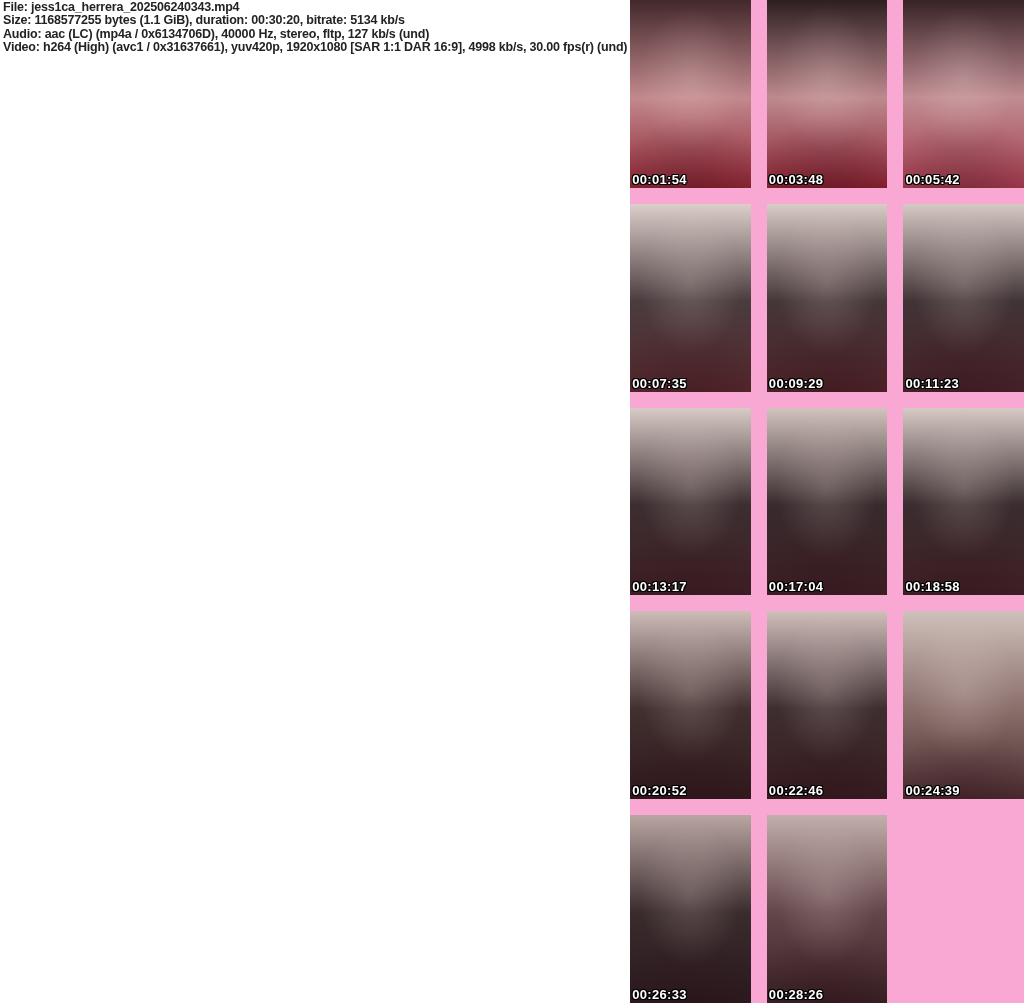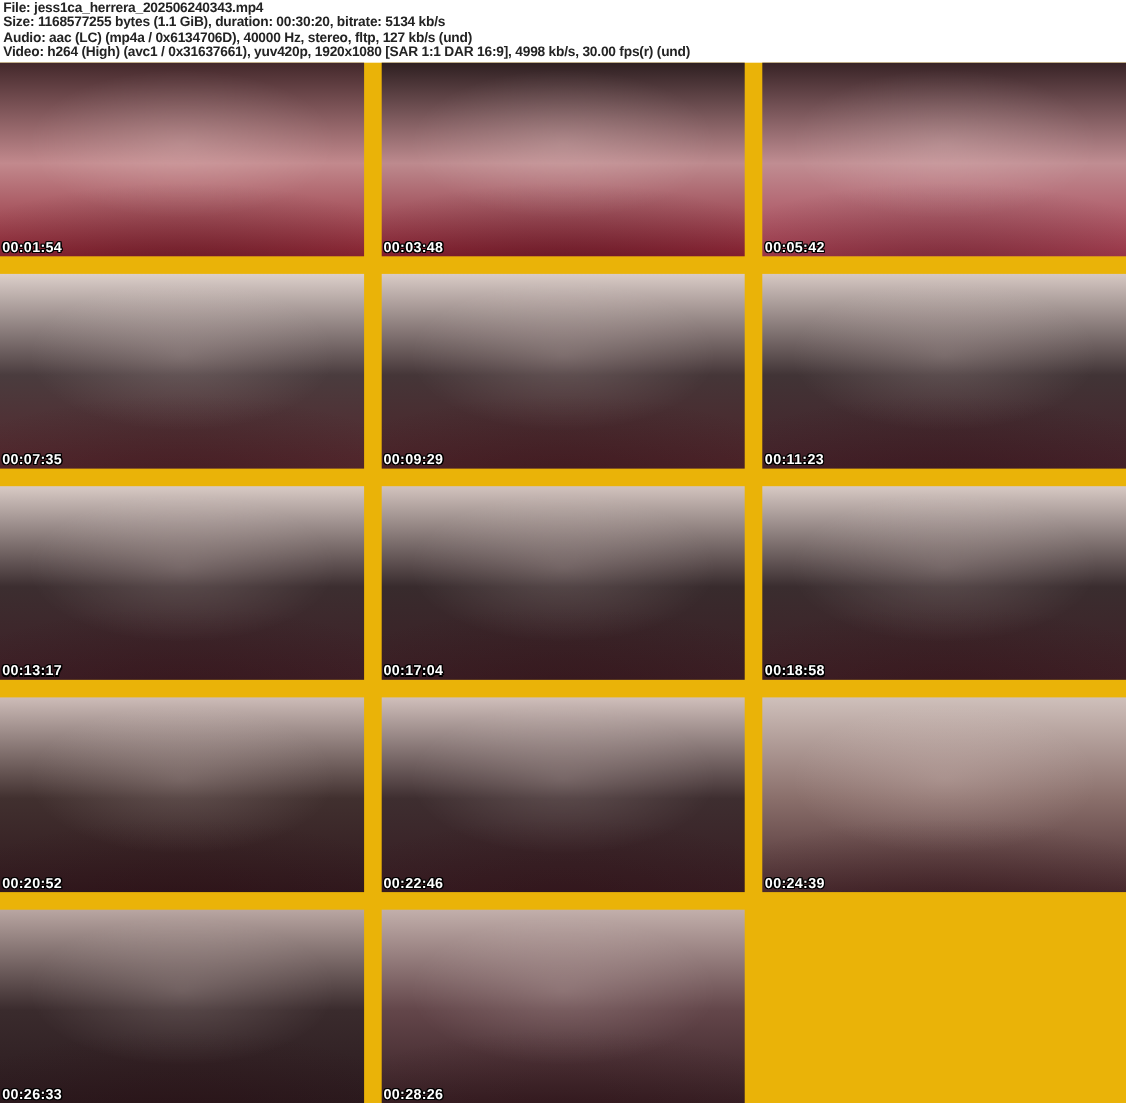--- a/index.html
+++ b/index.html
@@ -8,41 +8,41 @@
     background: #ffffff;
     width: 1024px;
     height: 1003px;
     overflow: hidden;
     font-family: "Liberation Sans", sans-serif;
   }
   .sheet {
     width: 1024px;
     height: 1003px;
     display: flex;
-    flex-direction: column;
+    flex-direction: row;
     background: #ffffff;
   }
   .meta-header {
     flex: 0 0 auto;
     background: #ffffff;
     color: #232323;
     padding: 1px 3px 2px 3px;
     font-size: 12.5px;
     font-weight: bold;
     line-height: 13.4px;
     letter-spacing: -0.2px;
     white-space: nowrap;
   }
   .thumb-grid {
     flex: 1 1 auto;
     display: grid;
     grid-template-columns: repeat(3, 1fr);
     grid-template-rows: repeat(5, 1fr);
     gap: 16px;
-    background: #eab308;
+    background: #f9a8d4;
   }
   .thumb {
     position: relative;
     overflow: hidden;
     background: #6b4a4e; 
   }
   
   .thumb::after {
     content: "";
     position: absolute;

